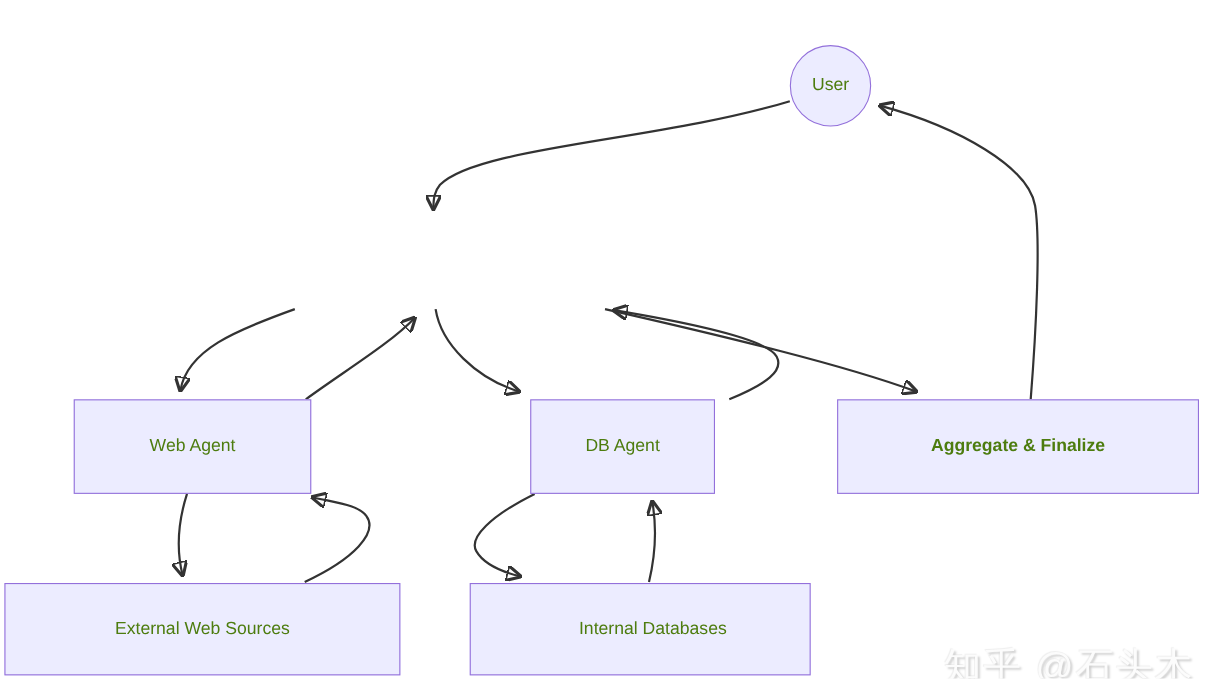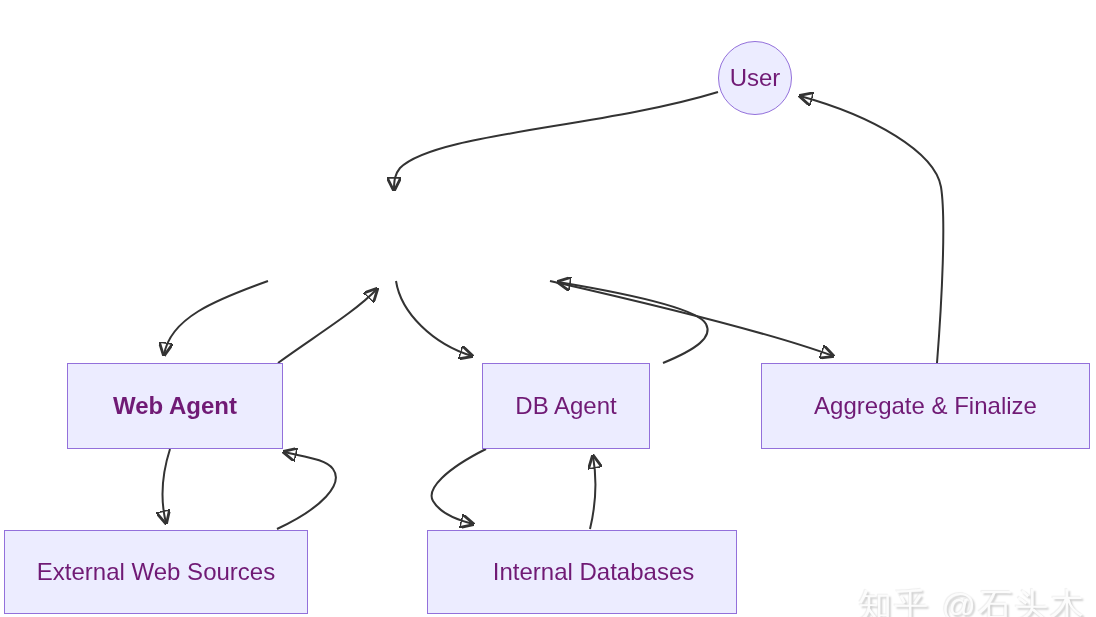--- a/index.html
+++ b/index.html
@@ -28,34 +28,34 @@
     stroke-width: 2;
   }
   .node {
     position: absolute;
     background: #ECECFF;
     border: 1.5px solid #9370DB;
     box-sizing: border-box;
     display: flex;
     align-items: center;
     justify-content: center;
-    color: #701a75;
-    font-size: 24px;
+    color: #4d7c0f;
+    font-size: 16px;
     text-align: left;
     white-space: nowrap;
   }
   .node.circle {
     border-radius: 50%;
   }
   .node-user        { left: 718px; top: 41px;  width: 74px;  height: 74px; }
   .node-coordinator { left: 243px; top: 197px; width: 305px; height: 84px; }
-  .node-web-agent   { left: 67px;  top: 363px; width: 216px; height: 86px; font-weight: bold; }
+  .node-web-agent   { left: 67px;  top: 363px; width: 216px; height: 86px; }
   .node-db-agent    { left: 482px; top: 363px; width: 168px; height: 86px; }
-  .node-aggregate   { left: 761px; top: 363px; width: 329px; height: 86px; }
-  .node-external    { left: 4px;   top: 530px; width: 304px; height: 84px; }
+  .node-aggregate   { left: 761px; top: 363px; width: 329px; height: 86px; font-weight: bold; }
+  .node-external    { left: 4px;   top: 530px; width: 360px; height: 84px; }
   .node-internal    { left: 427px; top: 530px; width: 310px; height: 84px; padding-left: 23px; }
   .watermark {
     position: absolute;
     left: 858px;
     top: 554px;
     font-size: 34px;
     letter-spacing: 2px;
     color: #fcfcfc;
     text-shadow: 2px 2px 2px #cfcfcf, -1px -1px 1px #efefef;
     user-select: none;

